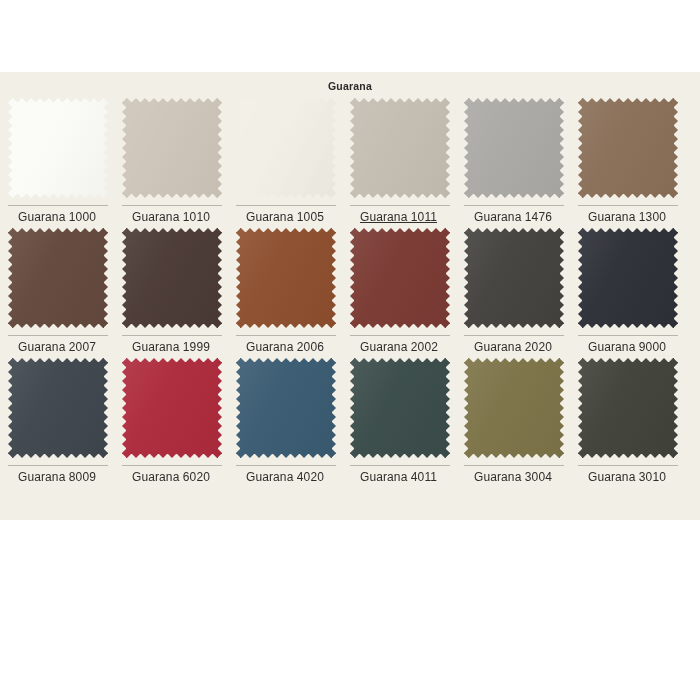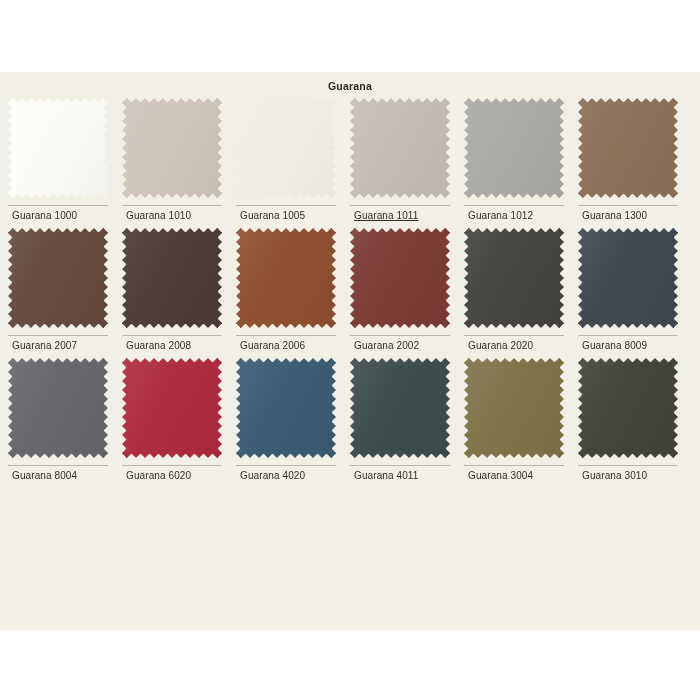--- a/index.html
+++ b/index.html
@@ -12,21 +12,21 @@
     height: 700px;
     font-family: "Liberation Sans", sans-serif;
     overflow: hidden;
   }
 
   #page {
     position: absolute;
     left: 0;
     top: 72px;
     width: 700px;
-    height: 558px;
+    height: 448px;
     background: #f2efe6;
     box-sizing: border-box;
   }
 
   #page-title {
     position: absolute;
     left: 0;
     top: 8px;
     width: 700px;
     text-align: center;
@@ -95,24 +95,24 @@
     position: absolute;
     left: 0;
     top: 107px;
     width: 100px;
     height: 1px;
     background: #b9b5a8;
   }
 
   .swatch-label {
     position: absolute;
-    left: 4px;
+    left: 10px;
     top: 112px;
     width: 112px;
-    font-size: 10px;
+    font-size: 12px;
     color: #2e2e2c;
     letter-spacing: 0.1px;
     white-space: nowrap;
   }
 </style>
 </head>
 <body style="background: rgb(255, 255, 255);">
 
 <div id="page" style="background: rgb(242, 239, 230);">
 
@@ -155,21 +155,21 @@
         <div class="swatch-rule" style="background: rgb(185, 181, 168);"></div>
         <div class="swatch-label" style="color: rgb(46, 46, 44); text-decoration: underline;">Guarana 1011</div>
       </div>
       <div class="swatch-cell">
         <div class="swatch-chip">
           <div class="chip-fabric" style="background: rgb(170, 169, 165);">
             <div class="chip-sheen"></div>
           </div>
         </div>
         <div class="swatch-rule" style="background: rgb(185, 181, 168);"></div>
-        <div class="swatch-label" style="color: rgb(46, 46, 44);">Guarana 1012</div>
+        <div class="swatch-label" style="color: rgb(46, 46, 44);">Guarana 1476</div>
       </div>
       <div class="swatch-cell">
         <div class="swatch-chip">
           <div class="chip-fabric" style="background: rgb(138, 111, 88);">
             <div class="chip-sheen"></div>
           </div>
         </div>
         <div class="swatch-rule" style="background: rgb(185, 181, 168);"></div>
         <div class="swatch-label" style="color: rgb(46, 46, 44);">Guarana 1300</div>
       </div>
@@ -182,21 +182,21 @@
         <div class="swatch-rule" style="background: rgb(185, 181, 168);"></div>
         <div class="swatch-label" style="color: rgb(46, 46, 44);">Guarana 2007</div>
       </div>
       <div class="swatch-cell">
         <div class="swatch-chip">
           <div class="chip-fabric" style="background: rgb(75, 58, 53);">
             <div class="chip-sheen"></div>
           </div>
         </div>
         <div class="swatch-rule" style="background: rgb(185, 181, 168);"></div>
-        <div class="swatch-label" style="color: rgb(46, 46, 44);">Guarana 2008</div>
+        <div class="swatch-label" style="color: rgb(46, 46, 44);">Guarana 1999</div>
       </div>
       <div class="swatch-cell">
         <div class="swatch-chip">
           <div class="chip-fabric" style="background: rgb(141, 79, 46);">
             <div class="chip-sheen"></div>
           </div>
         </div>
         <div class="swatch-rule" style="background: rgb(185, 181, 168);"></div>
         <div class="swatch-label" style="color: rgb(46, 46, 44);">Guarana 2006</div>
       </div>
@@ -213,38 +213,38 @@
         <div class="swatch-chip">
           <div class="chip-fabric" style="background: rgb(67, 66, 62);">
             <div class="chip-sheen"></div>
           </div>
         </div>
         <div class="swatch-rule" style="background: rgb(185, 181, 168);"></div>
         <div class="swatch-label" style="color: rgb(46, 46, 44);">Guarana 2020</div>
       </div>
       <div class="swatch-cell">
         <div class="swatch-chip">
+          <div class="chip-fabric" style="background: rgb(46, 48, 56);">
+            <div class="chip-sheen"></div>
+          </div>
+        </div>
+        <div class="swatch-rule" style="background: rgb(185, 181, 168);"></div>
+        <div class="swatch-label" style="color: rgb(46, 46, 44);">Guarana 9000</div>
+      </div>
+      <div class="swatch-cell">
+        <div class="swatch-chip">
           <div class="chip-fabric" style="background: rgb(63, 70, 77);">
             <div class="chip-sheen"></div>
           </div>
         </div>
         <div class="swatch-rule" style="background: rgb(185, 181, 168);"></div>
         <div class="swatch-label" style="color: rgb(46, 46, 44);">Guarana 8009</div>
       </div>
       <div class="swatch-cell">
         <div class="swatch-chip">
-          <div class="chip-fabric" style="background: rgb(102, 102, 106);">
-            <div class="chip-sheen"></div>
-          </div>
-        </div>
-        <div class="swatch-rule" style="background: rgb(185, 181, 168);"></div>
-        <div class="swatch-label" style="color: rgb(46, 46, 44);">Guarana 8004</div>
-      </div>
-      <div class="swatch-cell">
-        <div class="swatch-chip">
           <div class="chip-fabric" style="background: rgb(173, 43, 60);">
             <div class="chip-sheen"></div>
           </div>
         </div>
         <div class="swatch-rule" style="background: rgb(185, 181, 168);"></div>
         <div class="swatch-label" style="color: rgb(46, 46, 44);">Guarana 6020</div>
       </div>
       <div class="swatch-cell">
         <div class="swatch-chip">
           <div class="chip-fabric" style="background: rgb(58, 91, 114);">

